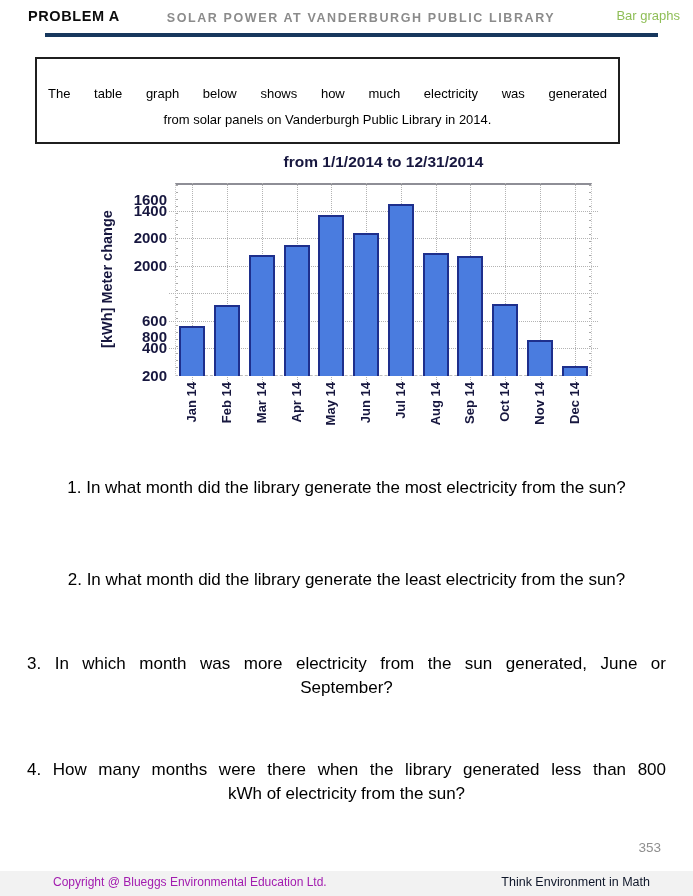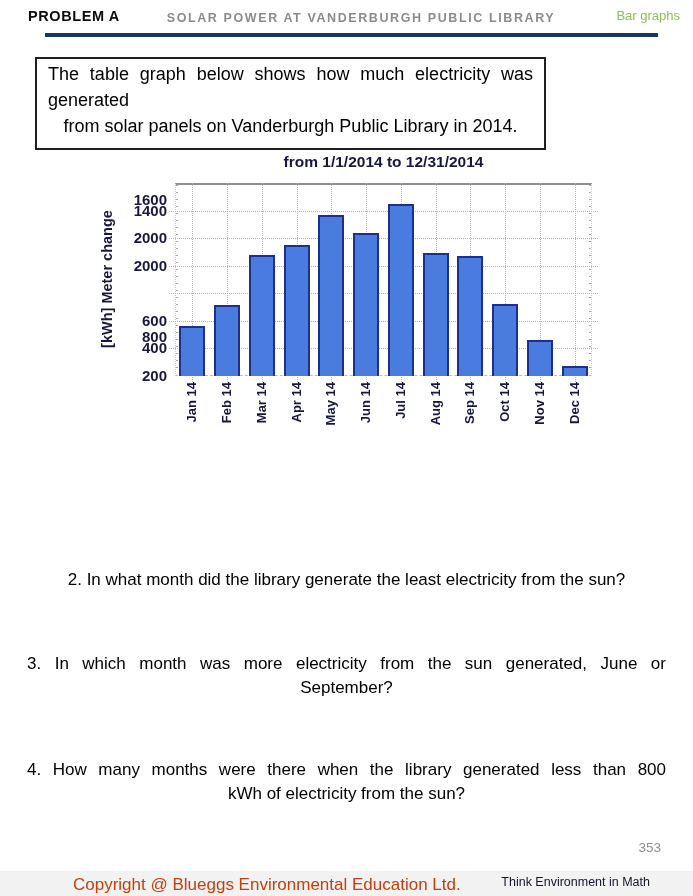--- a/index.html
+++ b/index.html
@@ -8,23 +8,23 @@
 
   
   .hdr-problem{position:absolute;left:28px;top:8px;font-size:14.5px;font-weight:bold;
                letter-spacing:.6px;color:#0c0c0c;white-space:nowrap;}
   .hdr-title{position:absolute;left:165px;top:11px;width:392px;text-align:center;
              font-size:12.5px;font-weight:bold;letter-spacing:1.6px;color:#8b8b8b;white-space:nowrap;}
   .hdr-tag{position:absolute;right:13px;top:8px;font-size:13px;color:#8fbe57;white-space:nowrap;}
   .rule{position:absolute;left:45px;top:33px;width:613px;height:4px;background:#17375d;}
 
   
-  .intro-box{position:absolute;left:35px;top:57px;width:511px;box-sizing:border-box;
-             border:2px solid #1f1f1f;padding:2px 11px 9px 11px;
-             font-size:18px;line-height:26px;color:#000;}
+  .intro-box{position:absolute;left:35px;top:57px;width:585px;box-sizing:border-box;
+             border:2px solid #1f1f1f;padding:22px 11px 9px 11px;
+             font-size:13px;line-height:26px;color:#000;}
   .jline{display:block;text-align:justify;text-align-last:justify;}
   .nline{display:block;text-align:center;}
 
   
   #chart{position:absolute;left:95px;top:150px;width:515px;height:305px;
          color:#17173f;font-weight:600;}
   .chart-title{position:absolute;left:80px;top:3px;width:417px;text-align:center;
                font-size:15.5px;white-space:nowrap;}
   .ylabel{position:absolute;left:-88px;top:120px;width:200px;height:18px;line-height:18px;
           text-align:center;font-size:14.5px;transform:rotate(-90deg);white-space:nowrap;}
@@ -39,21 +39,21 @@
   .bar{position:absolute;box-sizing:border-box;z-index:2;}
   .xlabel{position:absolute;width:60px;height:16px;line-height:16px;text-align:right;
           font-size:13px;transform:rotate(-90deg);white-space:nowrap;}
 
   
   .question{position:absolute;left:27px;width:639px;font-size:17px;line-height:24px;color:#000;}
 
   
   .pageno{position:absolute;right:32px;top:840px;font-size:13.5px;color:#8f8f8f;}
   .footer-band{position:absolute;left:0;right:0;bottom:0;height:25px;background:#f2f2f2;}
-  .footer-copy{position:absolute;left:73px;top:4px;font-size:17px;color:#c2410c;white-space:nowrap;}
+  .footer-copy{position:absolute;left:53px;top:4px;font-size:12px;color:#a21caf;white-space:nowrap;}
   .footer-tag{position:absolute;right:43px;top:4px;font-size:12.5px;color:#0f172a;white-space:nowrap;}
 </style>
 </head>
 <body>
 
 <div class="page">
 
   <div class="hdr-problem">PROBLEM A</div>
   <div class="hdr-title">SOLAR POWER AT VANDERBURGH PUBLIC LIBRARY</div>
   <div class="hdr-tag">Bar graphs</div>
@@ -116,20 +116,23 @@
       <div class="bar" style="left: 397.125px; top: 154.314px; width: 26px; height: 71.6857px; background: rgb(74, 124, 223); border-top: 2px solid rgb(30, 47, 140); border-right: 2px solid rgb(30, 47, 140); border-bottom: none; border-left: 2px solid rgb(30, 47, 140); border-image: initial;"></div>
       <div class="xlabel" style="left: 380.125px; top: 254px;">Oct 14</div>
       <div class="vgrid" style="left: 444.875px; top: 33px; height: 199px;"></div>
       <div class="bar" style="left: 431.875px; top: 190.157px; width: 26px; height: 35.8429px; background: rgb(74, 124, 223); border-top: 2px solid rgb(30, 47, 140); border-right: 2px solid rgb(30, 47, 140); border-bottom: none; border-left: 2px solid rgb(30, 47, 140); border-image: initial;"></div>
       <div class="xlabel" style="left: 414.875px; top: 254px;">Nov 14</div>
       <div class="vgrid" style="left: 479.625px; top: 33px; height: 199px;"></div>
       <div class="bar" style="left: 466.625px; top: 215.661px; width: 26px; height: 10.3393px; background: rgb(74, 124, 223); border-top: 2px solid rgb(30, 47, 140); border-right: 2px solid rgb(30, 47, 140); border-bottom: none; border-left: 2px solid rgb(30, 47, 140); border-image: initial;"></div>
       <div class="xlabel" style="left: 449.625px; top: 254px;">Dec 14</div>
     </div>
 
+  <div class="question" style="top:476px">
+    <span class="nline">1. In what month did the library generate the most electricity from the sun?</span>
+  </div>
   <div class="question" style="top:568px">
     <span class="nline">2. In what month did the library generate the least electricity from the sun?</span>
   </div>
   <div class="question" style="top:652px">
     <span class="jline">3. In which month was more electricity from the sun generated, June or</span>
     <span class="nline">September?</span>
   </div>
   <div class="question" style="top:758px">
     <span class="jline">4. How many months were there when the library generated less than 800</span>
     <span class="nline">kWh of electricity from the sun?</span>

